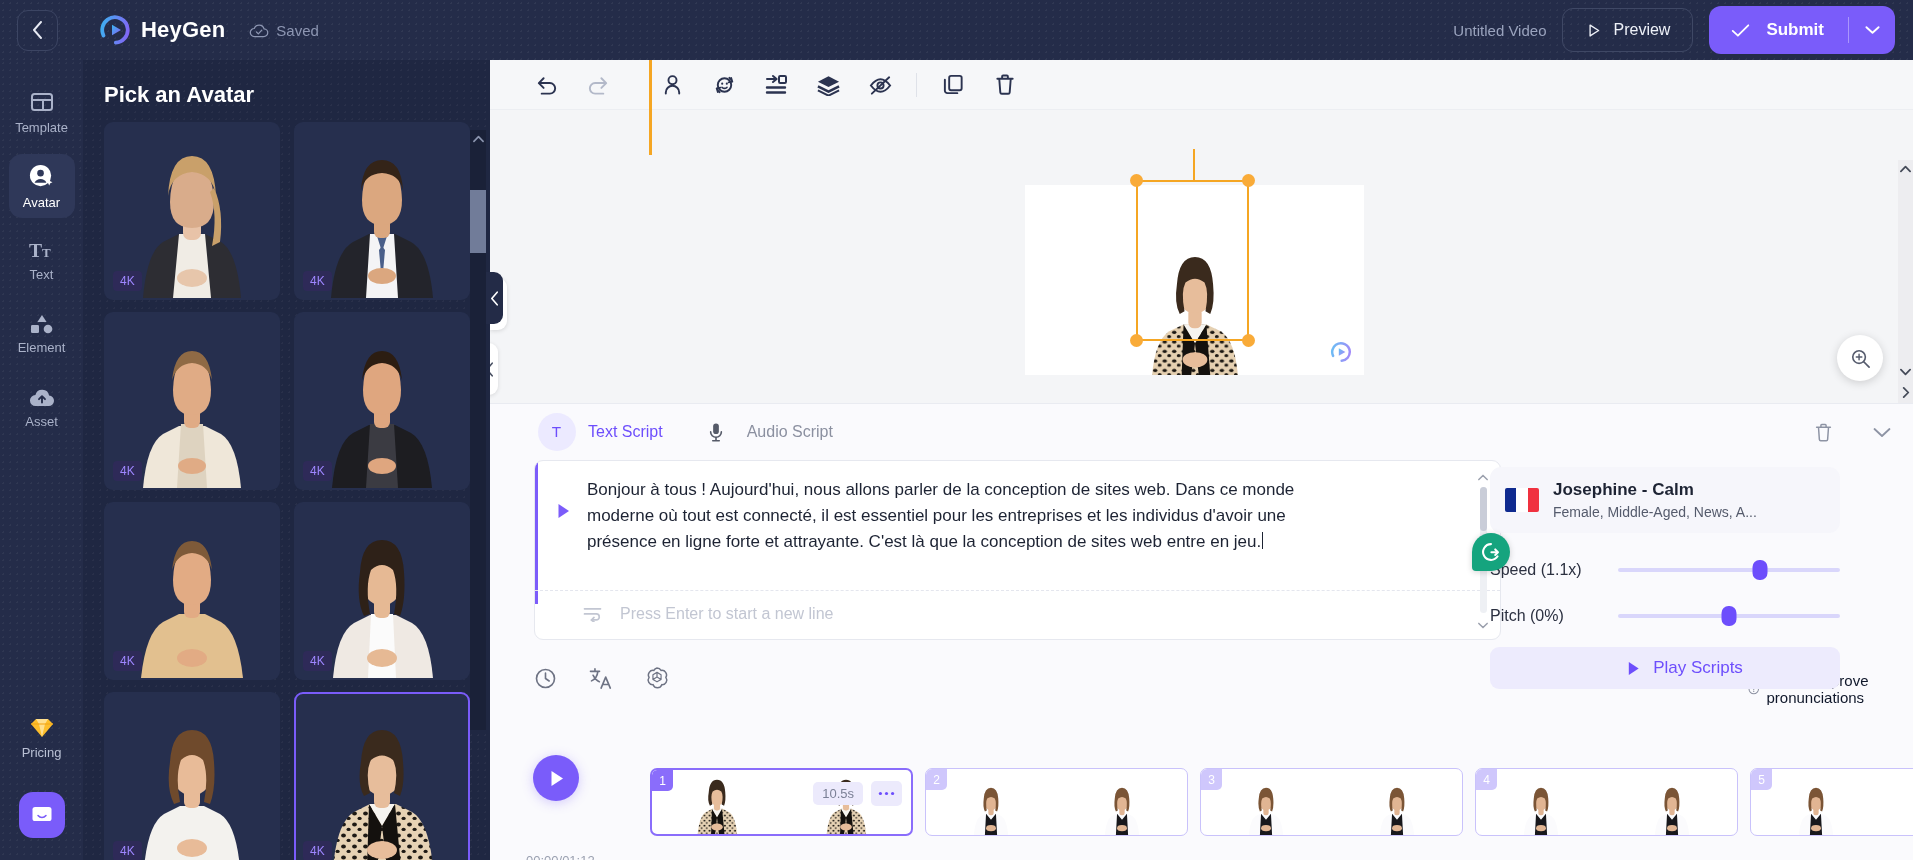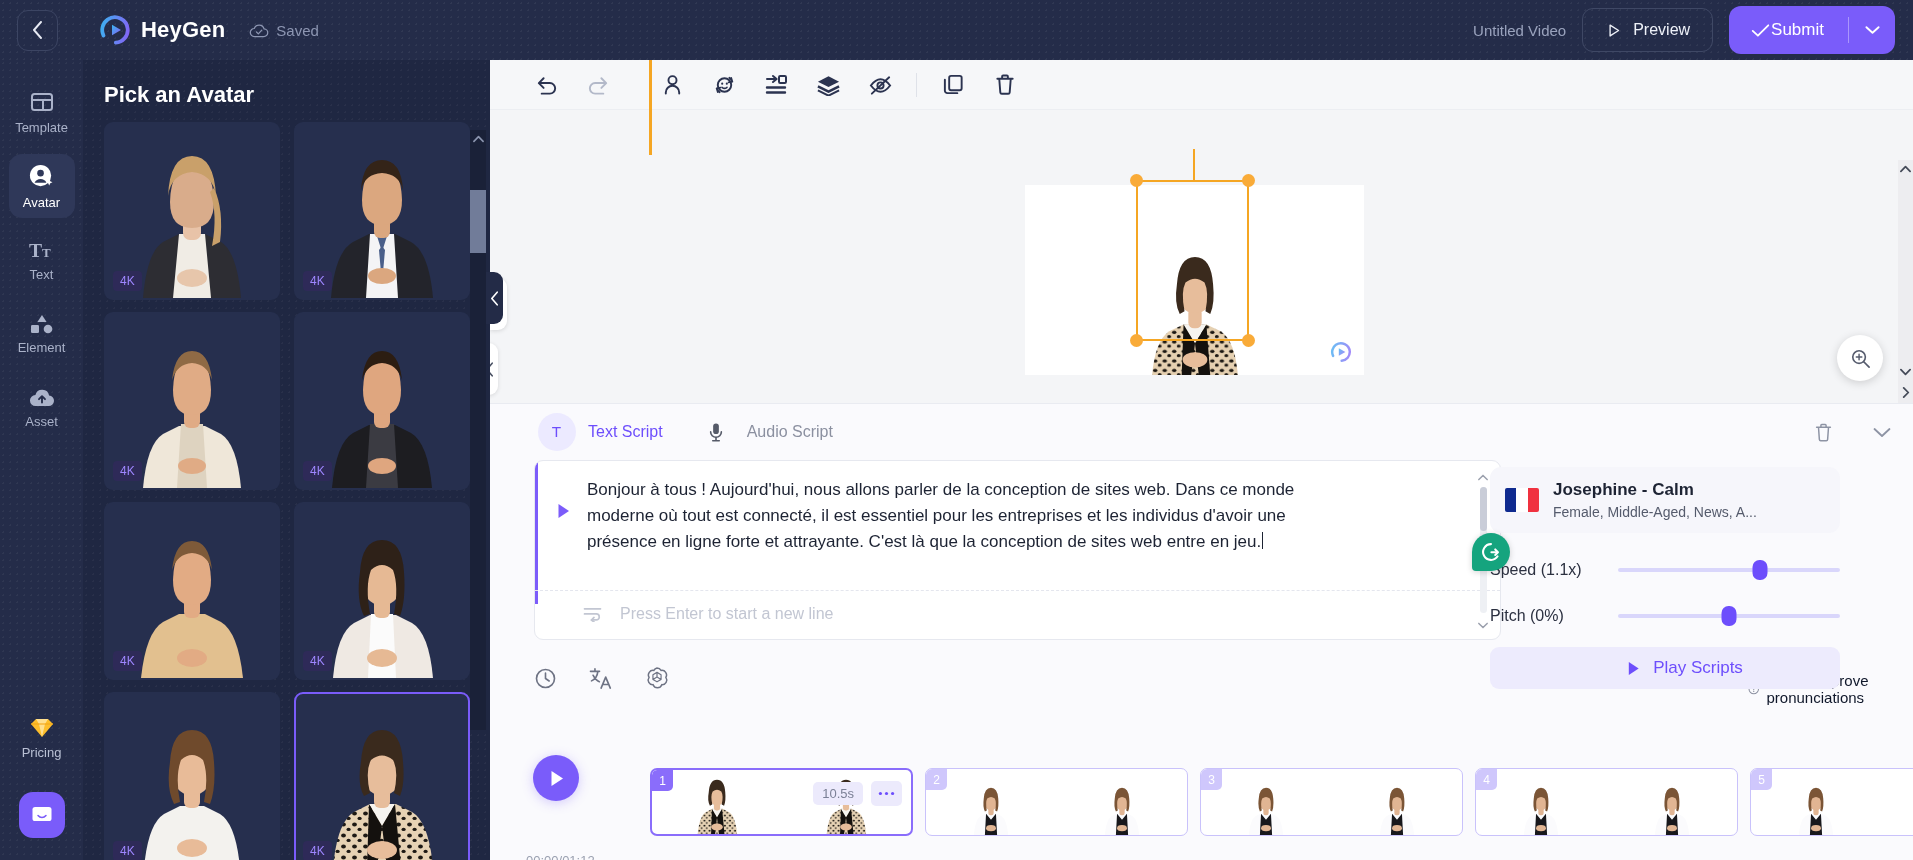--- a/index.html
+++ b/index.html
@@ -32,21 +32,21 @@
   .doc-title { color: #9aa3bd; font-size: 15px; }
   .preview-btn {
     display: flex; align-items: center; gap: 11px;
     height: 44px; padding: 16px 22px; border-radius: 11px;
     border: 1px solid #3f4865; color: #eef1f8; font-size: 16px; cursor: pointer;
   }
   .submit-group {
     display: flex; align-items: center; height: 48px; border-radius: 12px;
     background: #7a5cfa; color: #fff; cursor: pointer; overflow: hidden;
   }
-  .submit-main { display: flex; align-items: center; gap: 1px; padding: 0 24px 0 22px; height: 100%; font-size: 17px; font-weight: normal; }
+  .submit-main { display: flex; align-items: center; gap: 16px; padding: 0 24px 0 22px; height: 100%; font-size: 17px; font-weight: bold; }
   .submit-div { width: 1px; height: 26px; background: rgba(255,255,255,.36); }
   .submit-caret { width: 46px; height: 100%; display: flex; align-items: center; justify-content: center; }
 
   
   .rail {
     position: absolute; left: 0; top: 60px; width: 83px; height: 800px;
     background: #242c49;
     background-image: radial-gradient(rgba(255,255,255,0.05) 1px, transparent 1px);
     background-size: 7px 7px;
     display: flex; flex-direction: column; align-items: center; padding-top: 20px;

